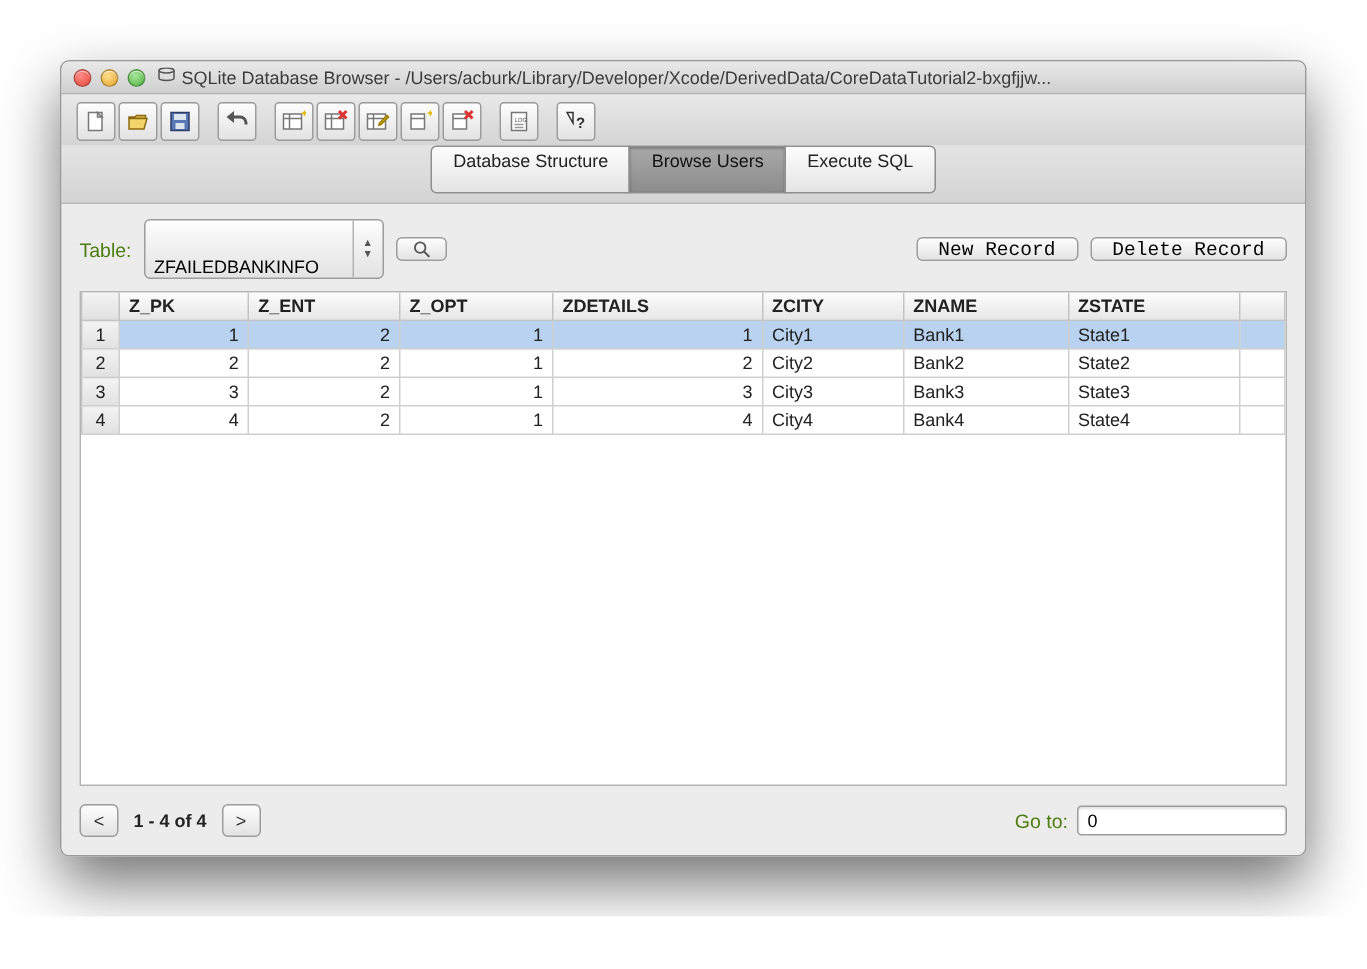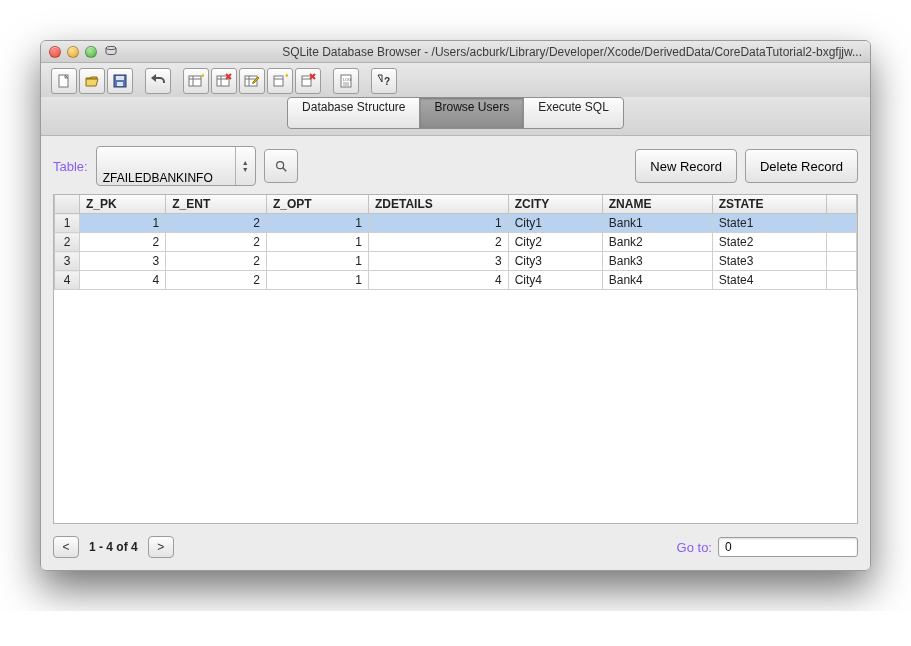--- a/index.html
+++ b/index.html
@@ -38,21 +38,21 @@
     .tl.r { background: radial-gradient(circle at 40% 35%, #ff8b85, #e5493a); }
     .tl.y { background: radial-gradient(circle at 40% 35%, #ffdf8e, #e2a228); }
     .tl.g { background: radial-gradient(circle at 40% 35%, #a8e79b, #4eae3e); }
     .title-text {
       flex: 1;
       font-size: 12px;
       color: #3c3c3c;
       white-space: nowrap;
       overflow: hidden;
       text-overflow: ellipsis;
-      text-align: right;
+      text-align: left;
     }
     .title-icon { margin-right: 4px; color:#555; font-size:11px; }
     .toolbar {
       display: flex;
       align-items: center;
       gap: 4px;
       padding: 5px 10px 3px;
       background: linear-gradient(#e9e9e9, #d4d4d4);
     }
     .toolbar .grp { display: flex; gap: 2px; margin-right: 8px; }
@@ -95,48 +95,49 @@
     .content {
       background: #ececec;
       padding: 10px 12px 12px;
     }
     .controls {
       display: flex;
       align-items: center;
       gap: 8px;
       margin-bottom: 8px;
     }
-    .lbl { font-size: 13px; color:#8b5cf6; }
+    .lbl { font-size: 13px; color:#4d7c0f; }
     .dropdown {
       height: 40px;
       width: 160px;
       border: 1px solid #9d9d9d;
       border-radius: 4px;
       background: linear-gradient(#fdfdfd, #e3e3e3);
       display: flex; align-items: flex-end;
       padding: 0 6px;
       font-size: 12px;
       cursor: pointer;
       box-shadow: 0 1px 0 #fff inset;
       position: relative;
     }
     .dropdown .arrows {
       position: absolute; right: 0; top: 0; bottom: 0; width: 20px;
       border-left: 1px solid #b3b3b3;
       display: flex; flex-direction: column; align-items: center; justify-content: center;
       font-size: 7px; color: #555; gap:0;
     }
     .smallbtn, .btn {
-      height: 34px;
+      height: 16px;
       border: 1px solid #9d9d9d;
       border-radius: 4px;
       background: linear-gradient(#fdfdfd, #e3e3e3);
       display: inline-flex; align-items: center; justify-content: center;
       cursor: pointer;
       box-shadow: 0 1px 0 #fff inset;
+      font-family: Liberation Mono, monospace;
     }
     .smallbtn { width: 34px; }
     .btn { padding: 0 14px; font-size: 13px; }
     .spacer { flex: 1; }
     .table-wrap {
       background: #fff;
       border: 1px solid #b4b4b4;
       height: 330px;
       overflow: hidden;
     }

